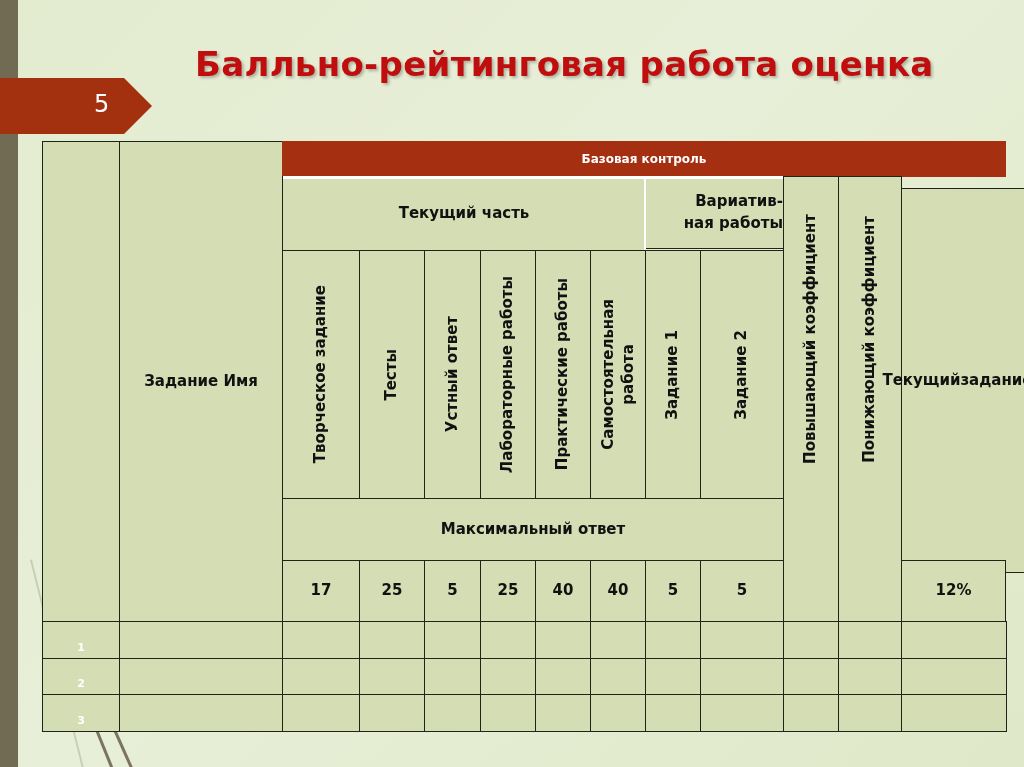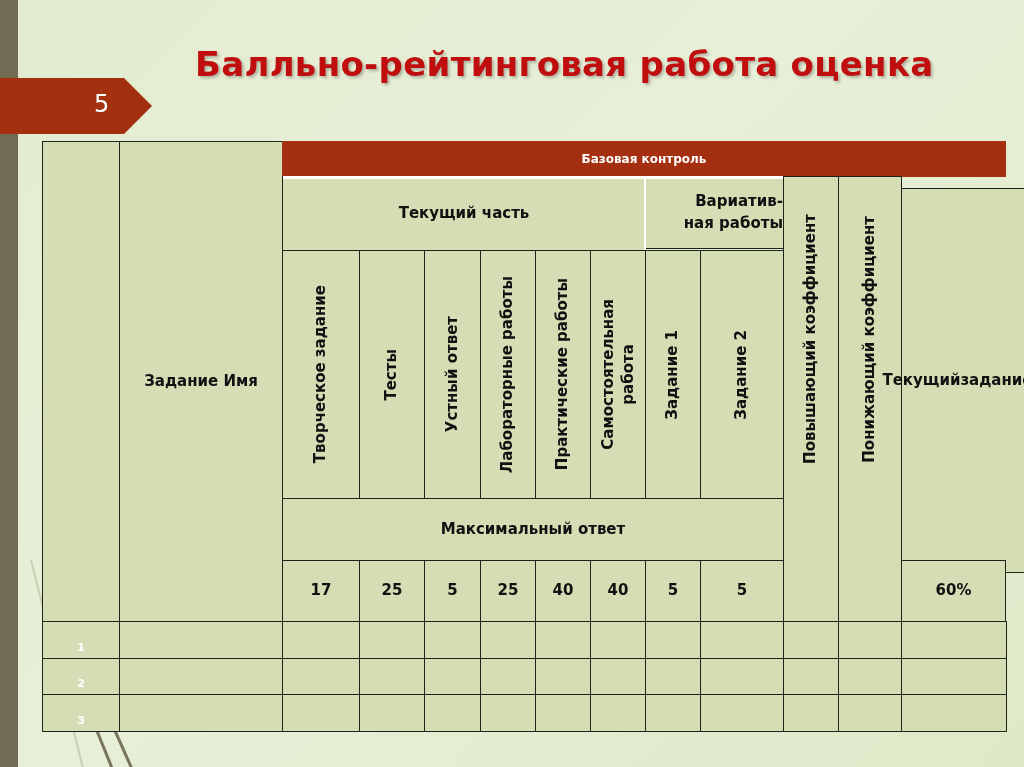--- a/index.html
+++ b/index.html
@@ -135,21 +135,21 @@
   <div class="cell" style="left:590px;top:560px;width:56px;height:62px;">
       <span>40</span>
     </div>
   <div class="cell" style="left:645px;top:560px;width:56px;height:62px;">
       <span>5</span>
     </div>
   <div class="cell" style="left:700px;top:560px;width:84px;height:62px;">
       <span>5</span>
     </div>
   <div class="cell" style="left:901px;top:560px;width:105px;height:62px;">
-      <span>60%</span>
+      <span>12%</span>
     </div>
 
   <div id="data-rows">
       <div class="cell rownum" style="left: 42px; top: 621px; width: 78px; height: 38px;">
         <span>1</span>
       </div>
       <div class="cell" style="left: 119px; top: 621px; width: 164px; height: 38px;"></div>
       <div class="cell" style="left: 282px; top: 621px; width: 78px; height: 38px;"></div>
       <div class="cell" style="left: 359px; top: 621px; width: 66px; height: 38px;"></div>
       <div class="cell" style="left: 424px; top: 621px; width: 57px; height: 38px;"></div>

